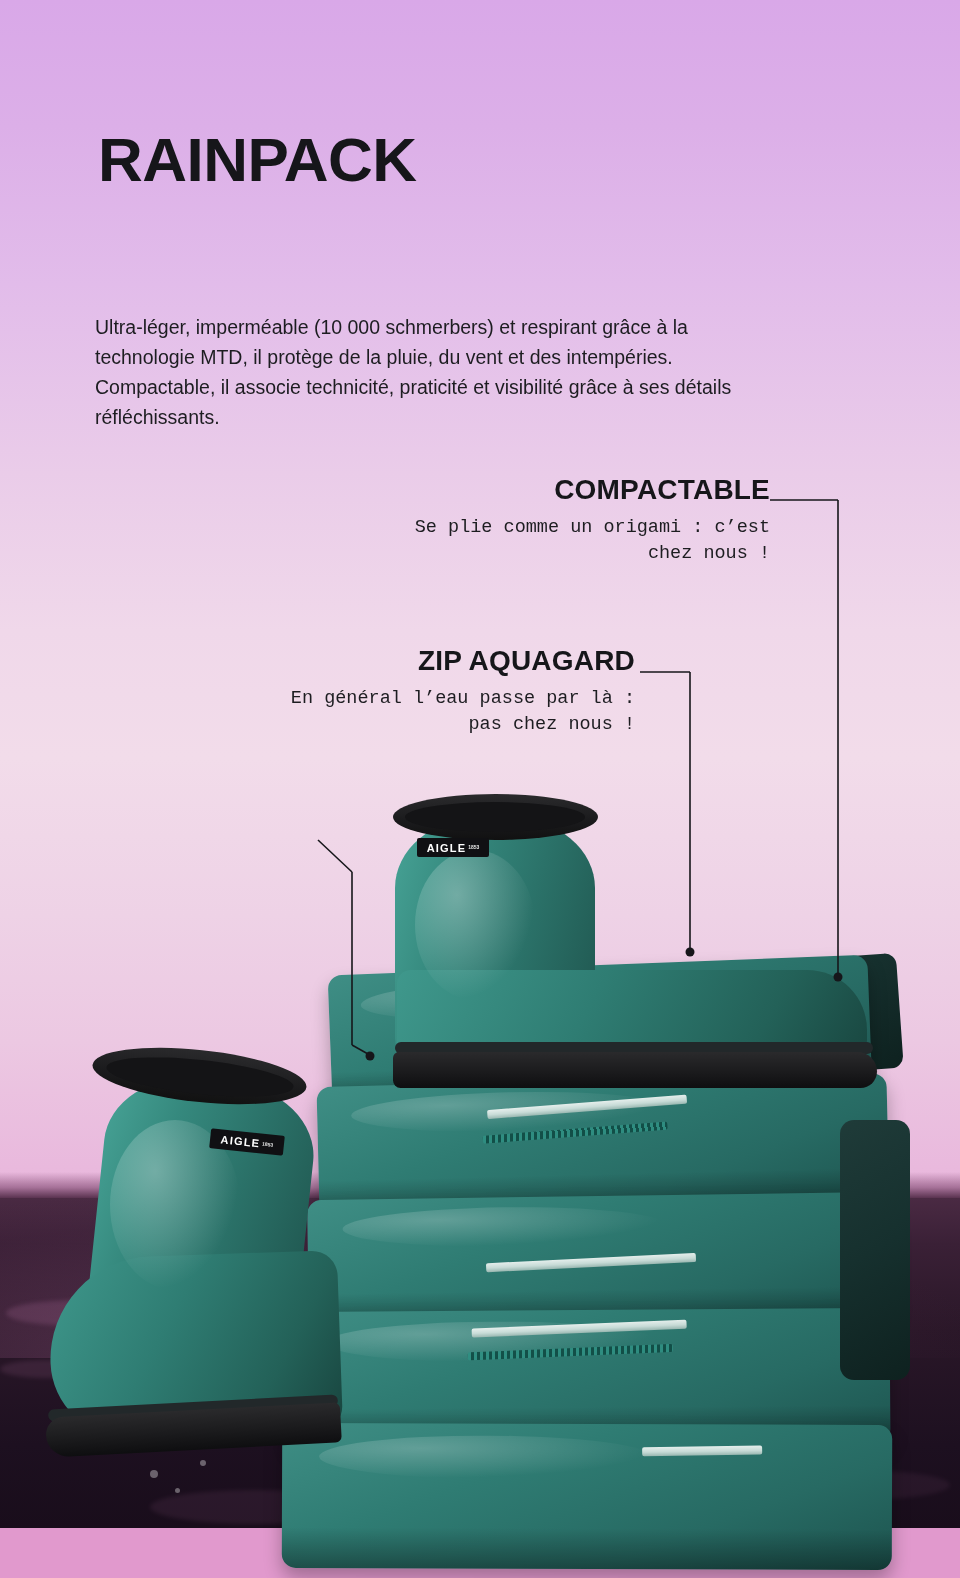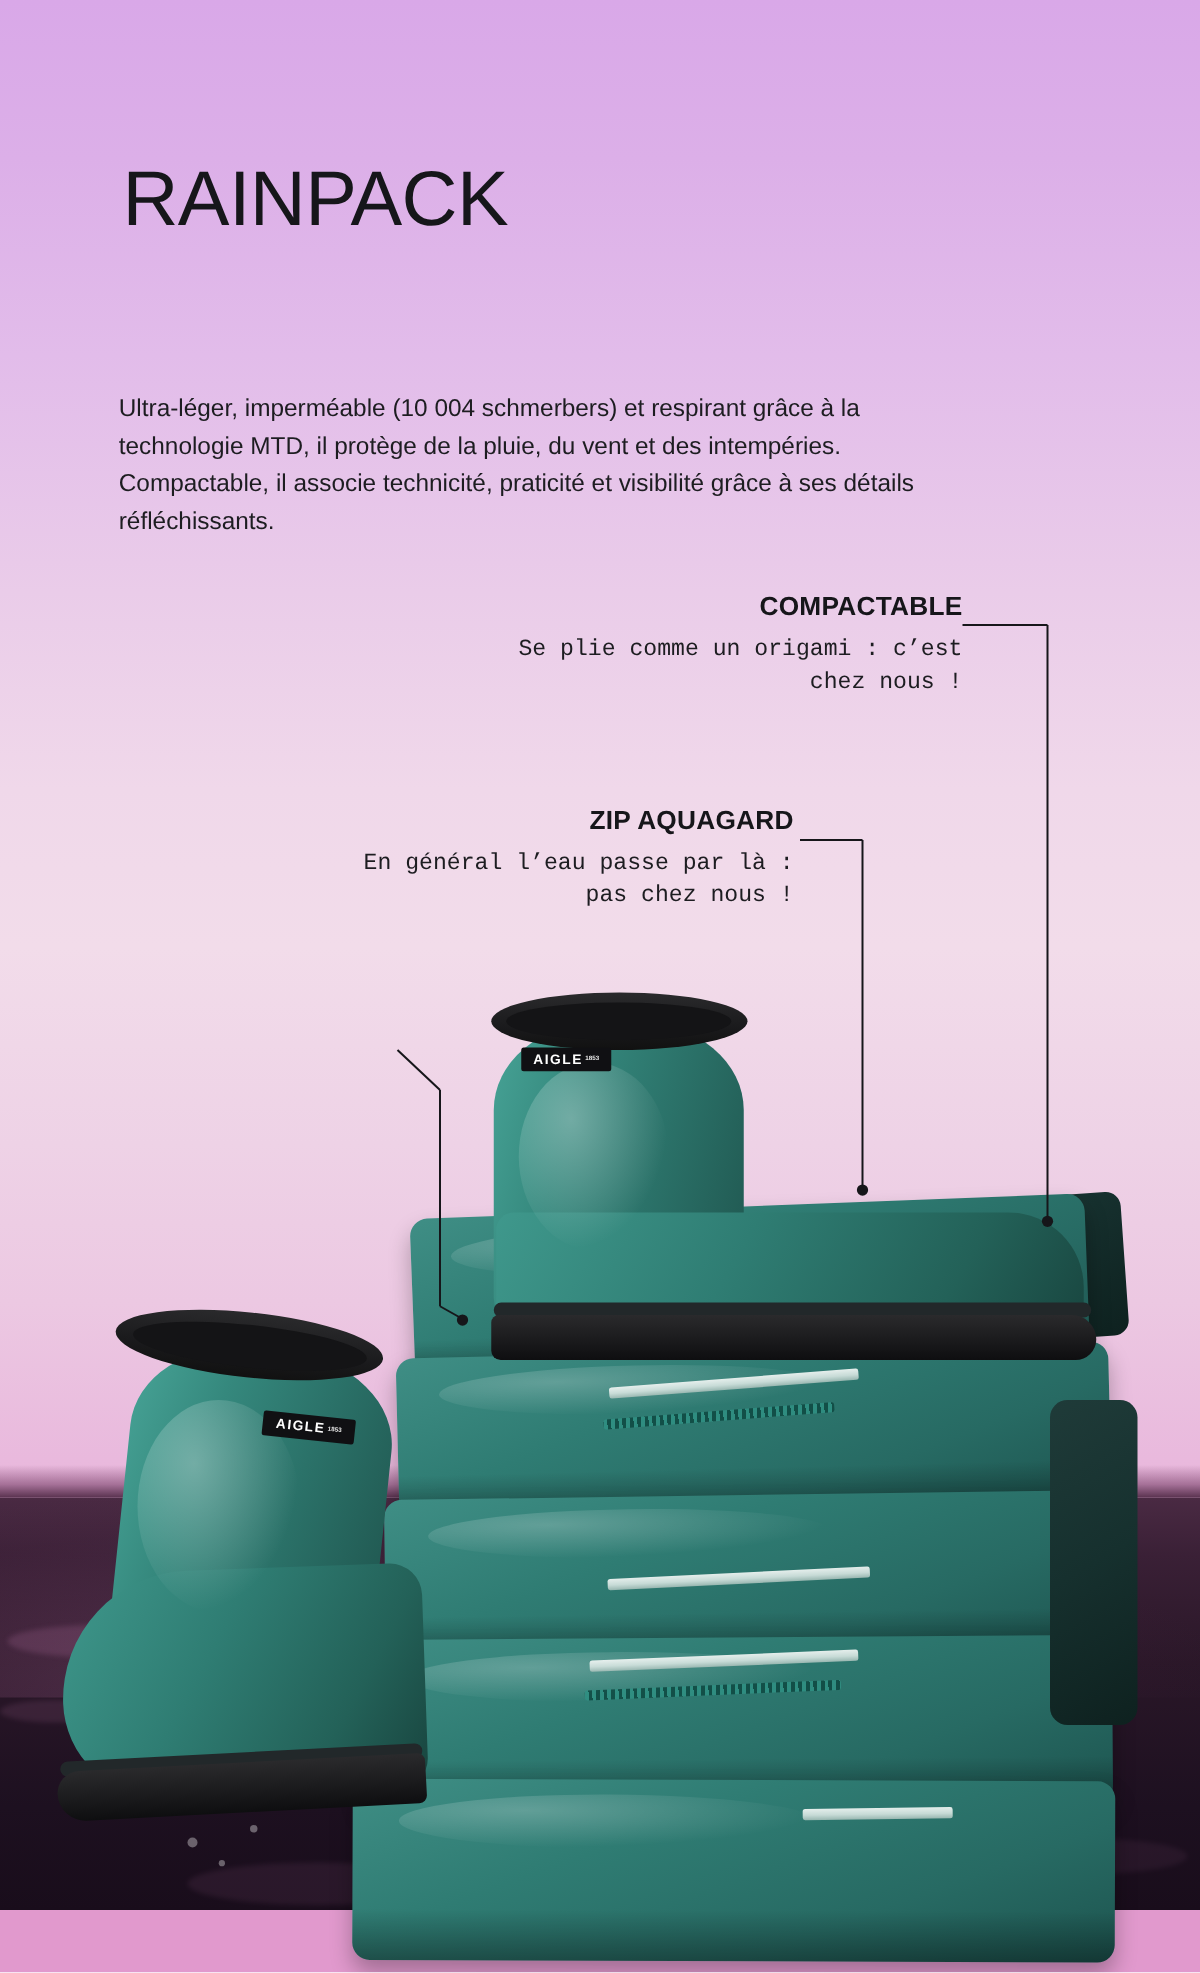--- a/index.html
+++ b/index.html
@@ -63,38 +63,38 @@
   }
 
   
   .headline {
     position: absolute;
     left: 98px;
     top: 88px;
     width: 520px;
     font-size: 62px;
     line-height: 0.98;
-    font-weight: normal;
+    font-weight: bold;
     letter-spacing: -0.5px;
     color: #16161a;
     text-transform: uppercase;
   }
   .intro {
     position: absolute;
     left: 95px;
     top: 292px;
     width: 650px;
     font-size: 19.5px;
     line-height: 1.55;
     color: #1d1d21;
   }
 
   
   .callout-title {
-    font-size: 21px;
+    font-size: 28px;
     font-weight: bold;
     letter-spacing: 0.2px;
     color: #16161a;
     text-transform: uppercase;
     white-space: nowrap;
   }
   .callout-body {
     margin-top: 9px;
     font-size: 18.5px;
     line-height: 1.42;
@@ -347,21 +347,21 @@
     <line x1="318" y1="840" x2="352" y2="872" stroke="#16161a" stroke-width="1.6"></line>
     <line x1="352" y1="872" x2="352" y2="1045" stroke="#16161a" stroke-width="1.6"></line>
     <circle cx="370" cy="1056" r="4.5" fill="#16161a"></circle>
     <line x1="352" y1="1045" x2="368" y2="1054" stroke="#16161a" stroke-width="1.6"></line>
   </svg>
 
   <h1 class="headline">
     <span>RAINPACK</span><br>
   </h1>
 
-  <p class="intro">Ultra-léger, imperméable (10 004 schmerbers) et respirant grâce à la technologie MTD, il protège de la pluie, du vent et des intempéries. Compactable, il associe technicité, praticité et visibilité grâce à ses détails réfléchissants.</p>
+  <p class="intro">Ultra-léger, imperméable (10 000 schmerbers) et respirant grâce à la technologie MTD, il protège de la pluie, du vent et des intempéries. Compactable, il associe technicité, praticité et visibilité grâce à ses détails réfléchissants.</p>
 
   <div id="callout-compactable">
     <div class="callout-title">COMPACTABLE</div>
     <div class="callout-body">Se plie comme un origami : c’est chez nous !</div>
   </div>
 
   <div id="callout-zip">
     <div class="callout-title">ZIP AQUAGARD</div>
     <div class="callout-body">En général l’eau passe par là : pas chez nous !</div>
   </div>

